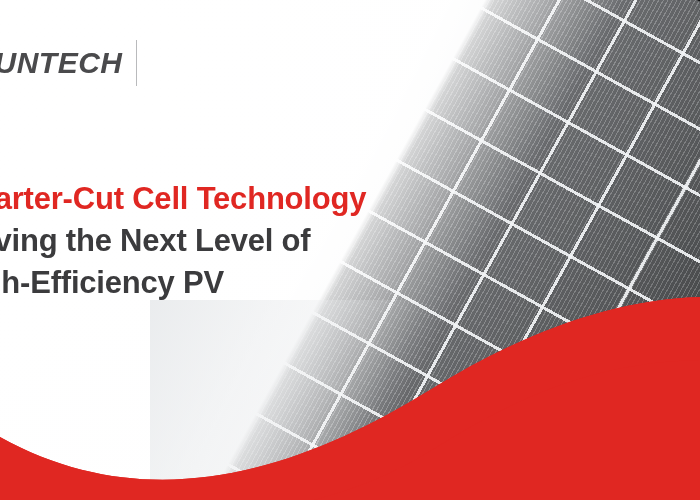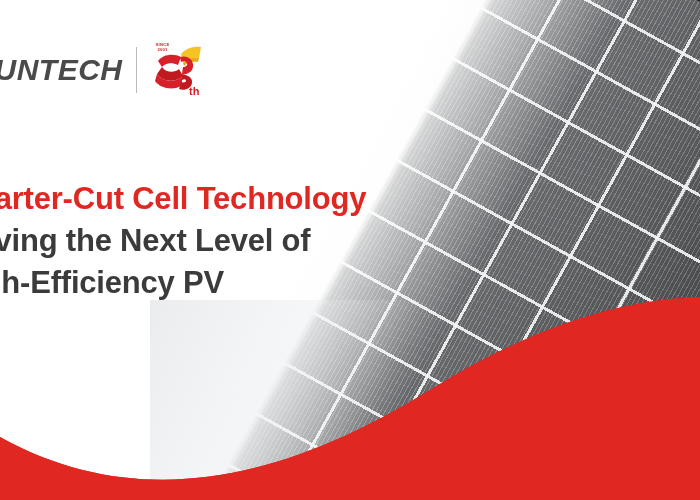--- a/index.html
+++ b/index.html
@@ -165,39 +165,20 @@
   <svg class="wave" viewBox="0 0 700 500" preserveAspectRatio="none">
     <path d="M0,437 C150,520 300,470 430,390 C520,334 610,300 700,297
              L700,500 L0,500 Z" fill="#E02722"></path>
     <path d="M0,437 C150,520 300,470 430,390 C520,334 610,300 700,297
              L700,360 C600,362 520,394 432,450 C320,521 140,540 0,500 Z" fill="#E02722"></path>
   </svg>
 
   <div class="logo-lockup">
     <div class="brand-word">SUNTECH</div>
     <div class="logo-divider"></div>
-    <div class="anniv">
-      <svg width="58" height="60" viewBox="0 0 58 60">
-
-        <path d="M31 14 C36 8, 44 6, 51 7 L49 18 C43 17, 37 19, 33 23 Z" fill="#F6C324"></path>
-        <path d="M33 23 C37 19, 43 17, 49 18 L48 22 C42 21, 37 23, 34 26 Z" fill="#E8A91C"></path>
-
-        <path d="M8 21 C13 14, 24 13, 31 17 L28 25 C22 22, 15 23, 12 27 Z" fill="#D6202A"></path>
-        <path d="M12 27 C16 33, 25 33, 29 29 L33 36 C26 43, 12 42, 7 34 Z" fill="#C0191F"></path>
-        <path d="M7 34 C12 42, 26 43, 33 36 L31 46 C22 51, 10 48, 5 41 Z" fill="#D6202A"></path>
-        <path d="M30 17 C36 15, 42 18, 43 24 C44 31, 38 35, 32 34 L33 27 C36 27, 38 25, 37 23 C36 21, 33 21, 31 22 Z" fill="#D6202A"></path>
-        <path d="M32 34 C38 35, 43 38, 42 43 C41 49, 34 51, 29 49 L31 42 C34 43, 36 42, 36 41 C36 39, 34 39, 32 40 Z" fill="#C0191F"></path>
-
-        <text x="39" y="55" font-family="Liberation Sans, sans-serif" font-size="11" font-weight="bold" fill="#D6202A">th</text>
-      </svg>
-      <div class="anniv-since">
-        <div>SINCE</div>
-        <div>2001</div>
-      </div>
-    </div>
   </div>
 
   <div class="headline">
     <div class="h-line h-red">Quarter-Cut Cell Technology</div>
     <div class="h-line h-dark">Driving the Next Level of</div>
     <div class="h-line h-dark">High-Efficiency PV</div>
   </div>
 
 </div>
 

